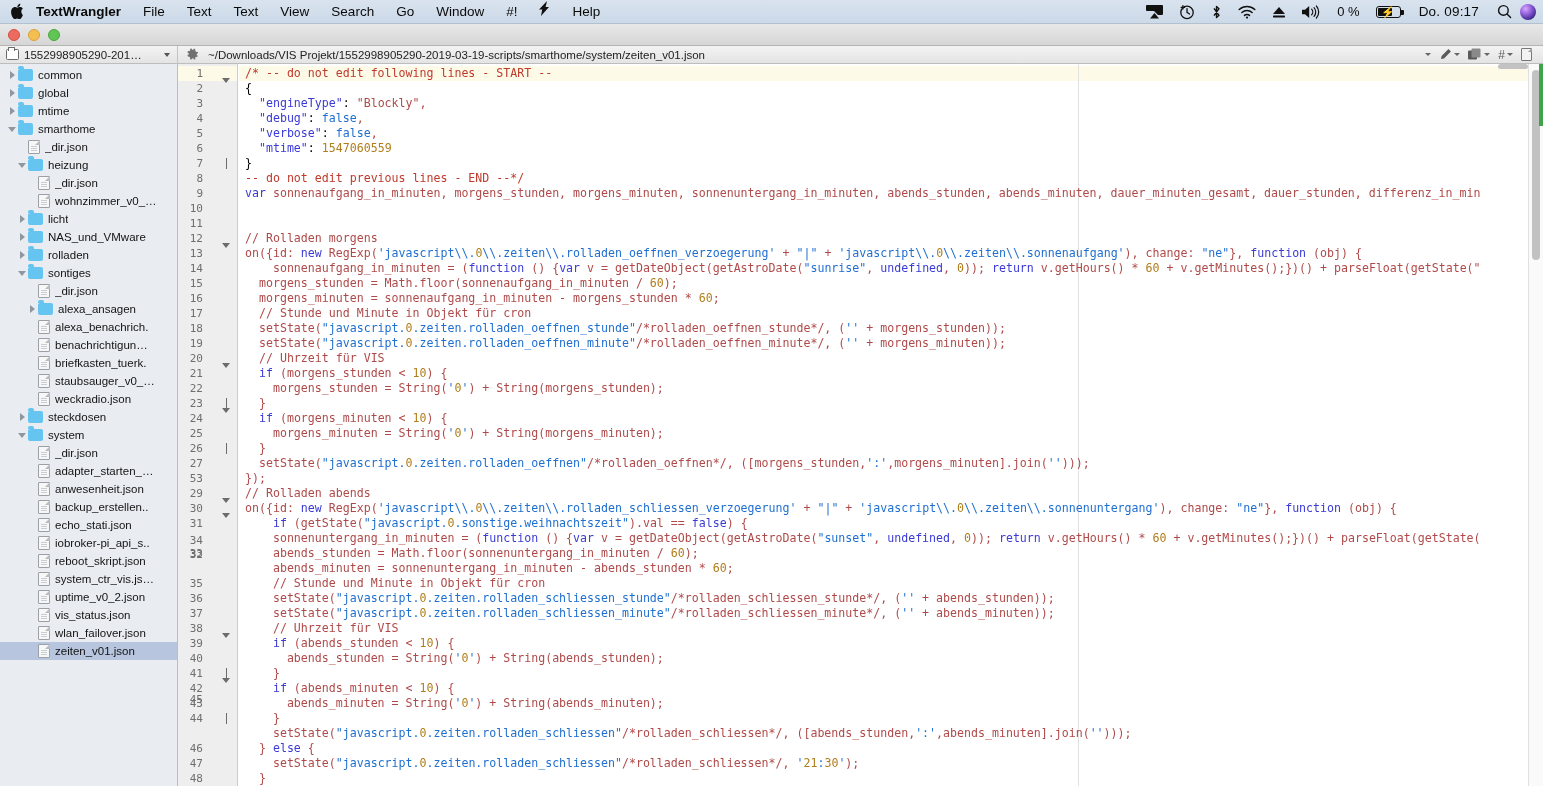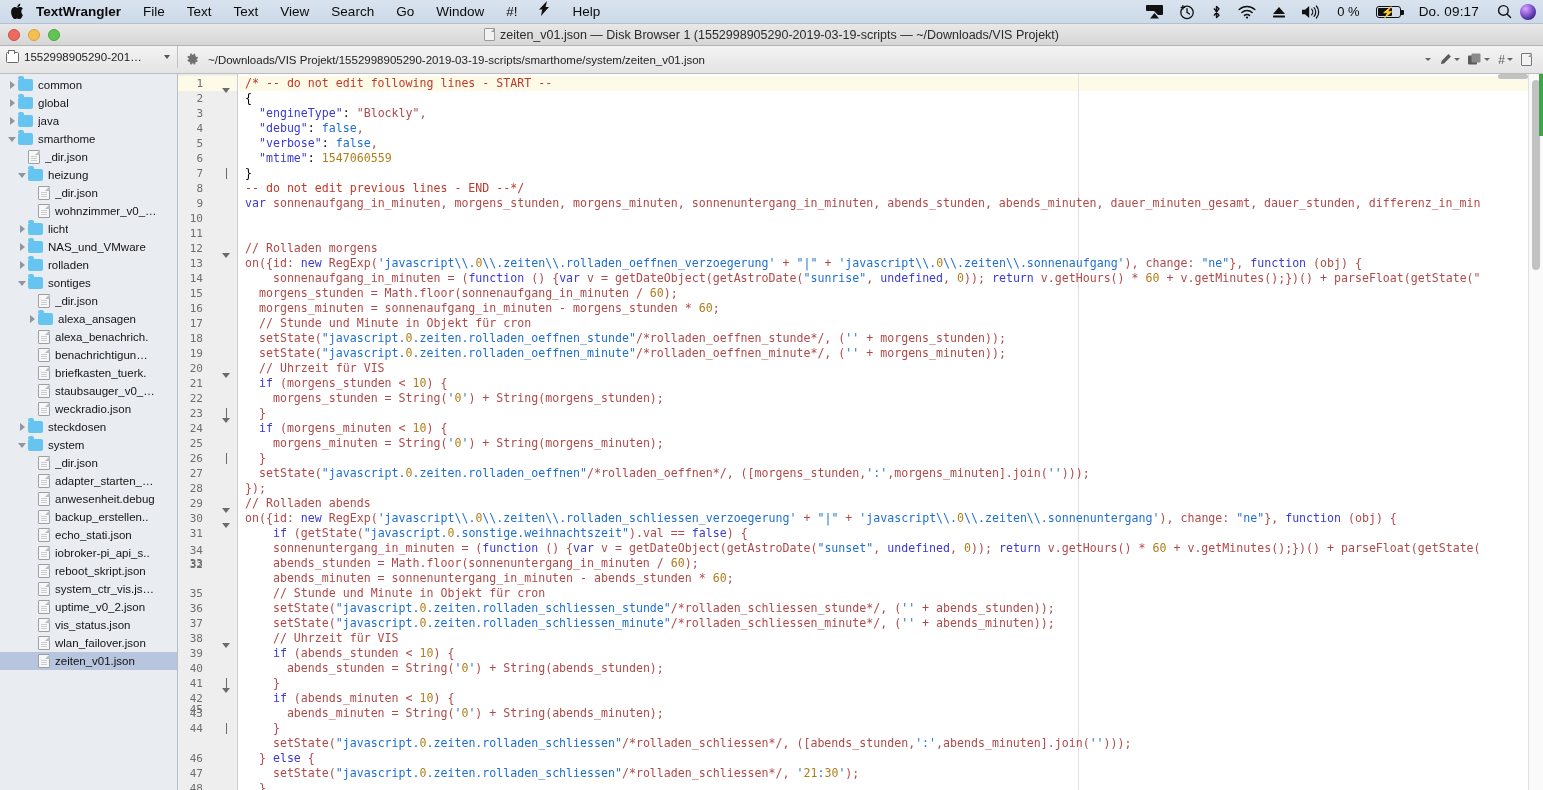--- a/index.html
+++ b/index.html
@@ -96,24 +96,24 @@
     display: inline-block;
   }
   .doc-ico:before {
     content:""; position:absolute; right:-1px; top:-1px;
     border-width: 0 0 4px 4px; border-style: solid;
     border-color: transparent transparent #9a9a9a transparent;
   }
 
   
   #toolbar {
-    height: 28px;
+    height: 18px;
     background: linear-gradient(to bottom, #f3f3f3 0%, #e4e4e4 100%);
     border-bottom: 1px solid #bdbdbd;
-    display: flex; 
+    display: flex; align-items: center;
     font-size: 11.5px; color: #1c1c1c;
   }
   #tb-left {
     width: 178px; height: 22px; display: flex; align-items: center;
     gap: 5px; padding-left: 6px;
     border-right: 1px solid #c2c2c2;
   }
   .folder-ico-sm {
     width: 13px; height: 11px; border: 1px solid #6b6b6b; border-radius: 1.5px;
     background: #fff; position: relative; flex: none;
@@ -373,24 +373,20 @@
   </div>
 </div>
 
 <div id="window">
 
   <div id="titlebar">
     <div class="traffic">
       <span class="tl red"></span>
       <span class="tl yellow"></span>
       <span class="tl green"></span>
-    </div>
-    <div class="title">
-      <span class="doc-ico"></span>
-      <span>zeiten_v01.json — Disk Browser 1 (1552998905290-2019-03-19-scripts — ~/Downloads/VIS Projekt)</span>
     </div>
   </div>
 
   <div id="toolbar">
     <div id="tb-left">
       <span class="folder-ico-sm"></span>
       <span class="txt">1552998905290-201…</span>
       <span class="caret-dn"></span>
     </div>
     <div id="tb-mid">
@@ -447,21 +443,21 @@
           </span>
           <span class="folder-ico"></span>
           <span class="lbl">global</span>
         </div>
         <div class="row">
           <span style="width: 6px; flex: 0 0 auto;"></span>
           <span class="disc closed">
             <i></i>
           </span>
           <span class="folder-ico"></span>
-          <span class="lbl">java</span>
+          <span class="lbl">mtime</span>
         </div>
         <div class="row">
           <span style="width: 6px; flex: 0 0 auto;"></span>
           <span class="disc open">
             <i></i>
           </span>
           <span class="folder-ico"></span>
           <span class="lbl">smarthome</span>
         </div>
         <div class="row">
@@ -591,21 +587,21 @@
         <div class="row">
           <span style="width: 26px; flex: 0 0 auto;"></span>
           <span class="disc "></span>
           <span class="file-ico"></span>
           <span class="lbl">adapter_starten_…</span>
         </div>
         <div class="row">
           <span style="width: 26px; flex: 0 0 auto;"></span>
           <span class="disc "></span>
           <span class="file-ico"></span>
-          <span class="lbl">anwesenheit.debug</span>
+          <span class="lbl">anwesenheit.json</span>
         </div>
         <div class="row">
           <span style="width: 26px; flex: 0 0 auto;"></span>
           <span class="disc "></span>
           <span class="file-ico"></span>
           <span class="lbl">backup_erstellen..</span>
         </div>
         <div class="row">
           <span style="width: 26px; flex: 0 0 auto;"></span>
           <span class="disc "></span>
@@ -686,21 +682,21 @@
           <div class="gfold" style="top: 302px;"><span class="tri"></span></div>
           <div class="gnum" style="top: 317px;">22</div>
           <div class="gnum" style="top: 332px;">23</div>
           <div class="gfold" style="top: 332px;"><span class="elb"></span></div>
           <div class="gnum" style="top: 347px;">24</div>
           <div class="gfold" style="top: 347px;"><span class="tri"></span></div>
           <div class="gnum" style="top: 362px;">25</div>
           <div class="gnum" style="top: 377px;">26</div>
           <div class="gfold" style="top: 377px;"><span class="elb"></span></div>
           <div class="gnum" style="top: 392px;">27</div>
-          <div class="gnum" style="top: 407px;">28</div>
+          <div class="gnum" style="top: 407px;">53</div>
           <div class="gnum" style="top: 422px;">29</div>
           <div class="gnum" style="top: 437px;">30</div>
           <div class="gfold" style="top: 437px;"><span class="tri"></span></div>
           <div class="gnum" style="top: 452px;">31</div>
           <div class="gfold" style="top: 452px;"><span class="tri"></span></div>
           <div class="gnum" style="top: 467px; margin-top: 16px;">32</div>
           <div class="gnum" style="top: 482px;">33</div>
           <div class="gnum" style="top: 469px;">34</div>
           <div class="gnum" style="top: 512px;">35</div>
           <div class="gnum" style="top: 527px;">36</div>

